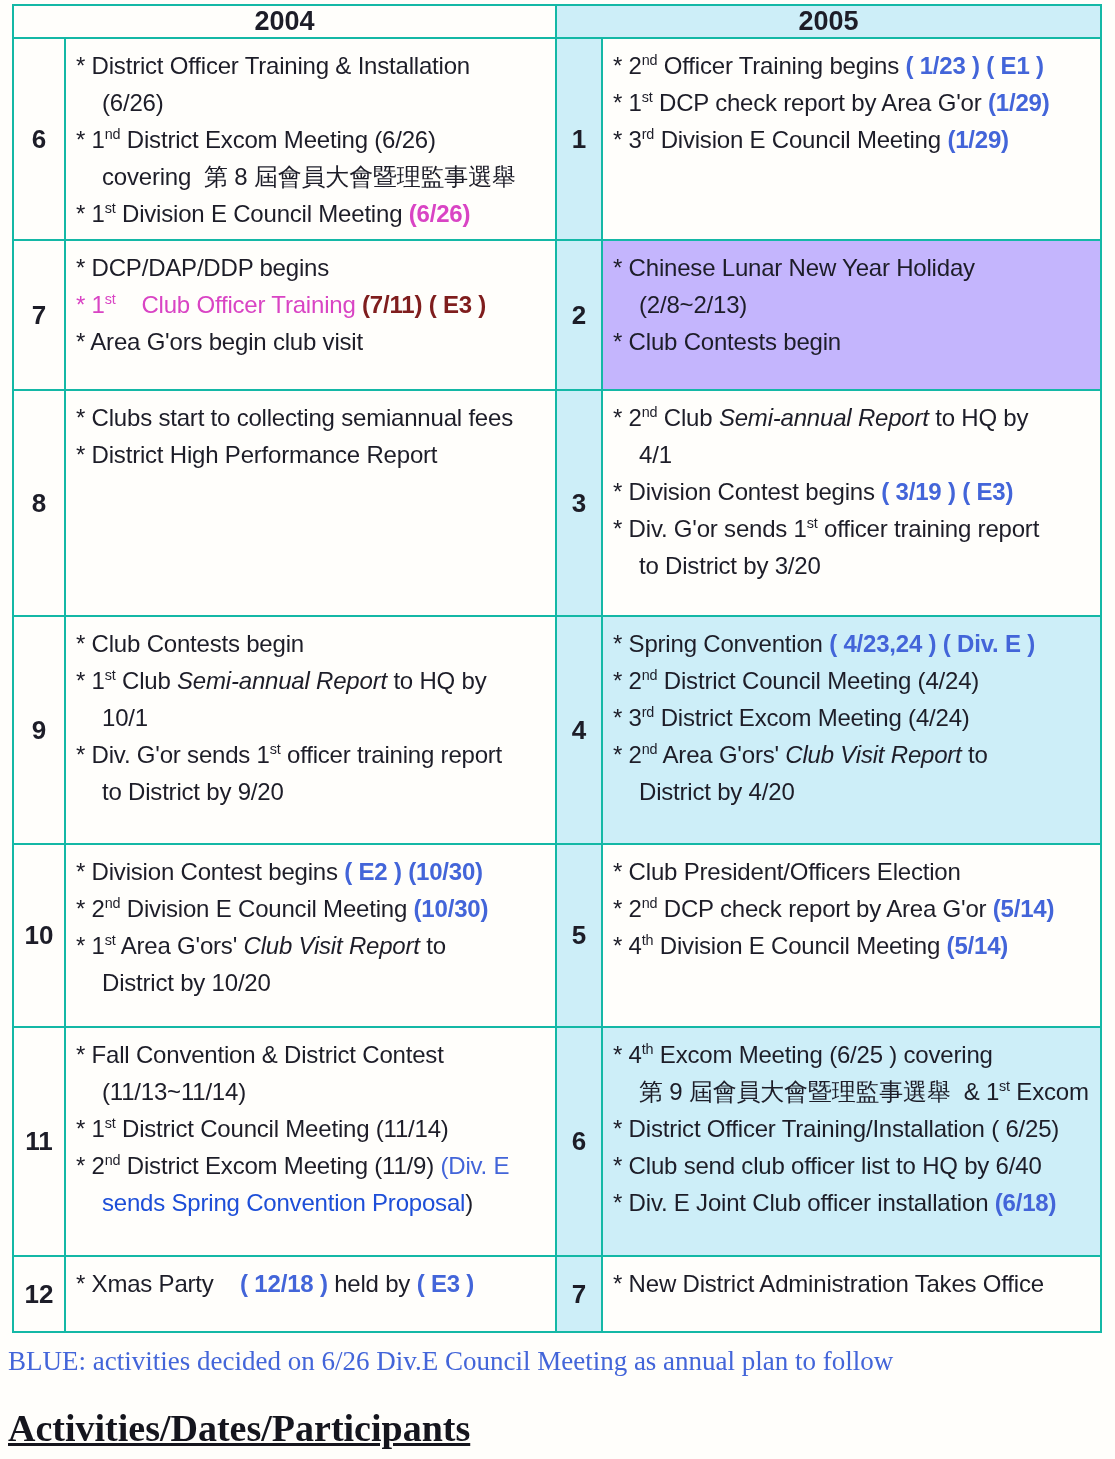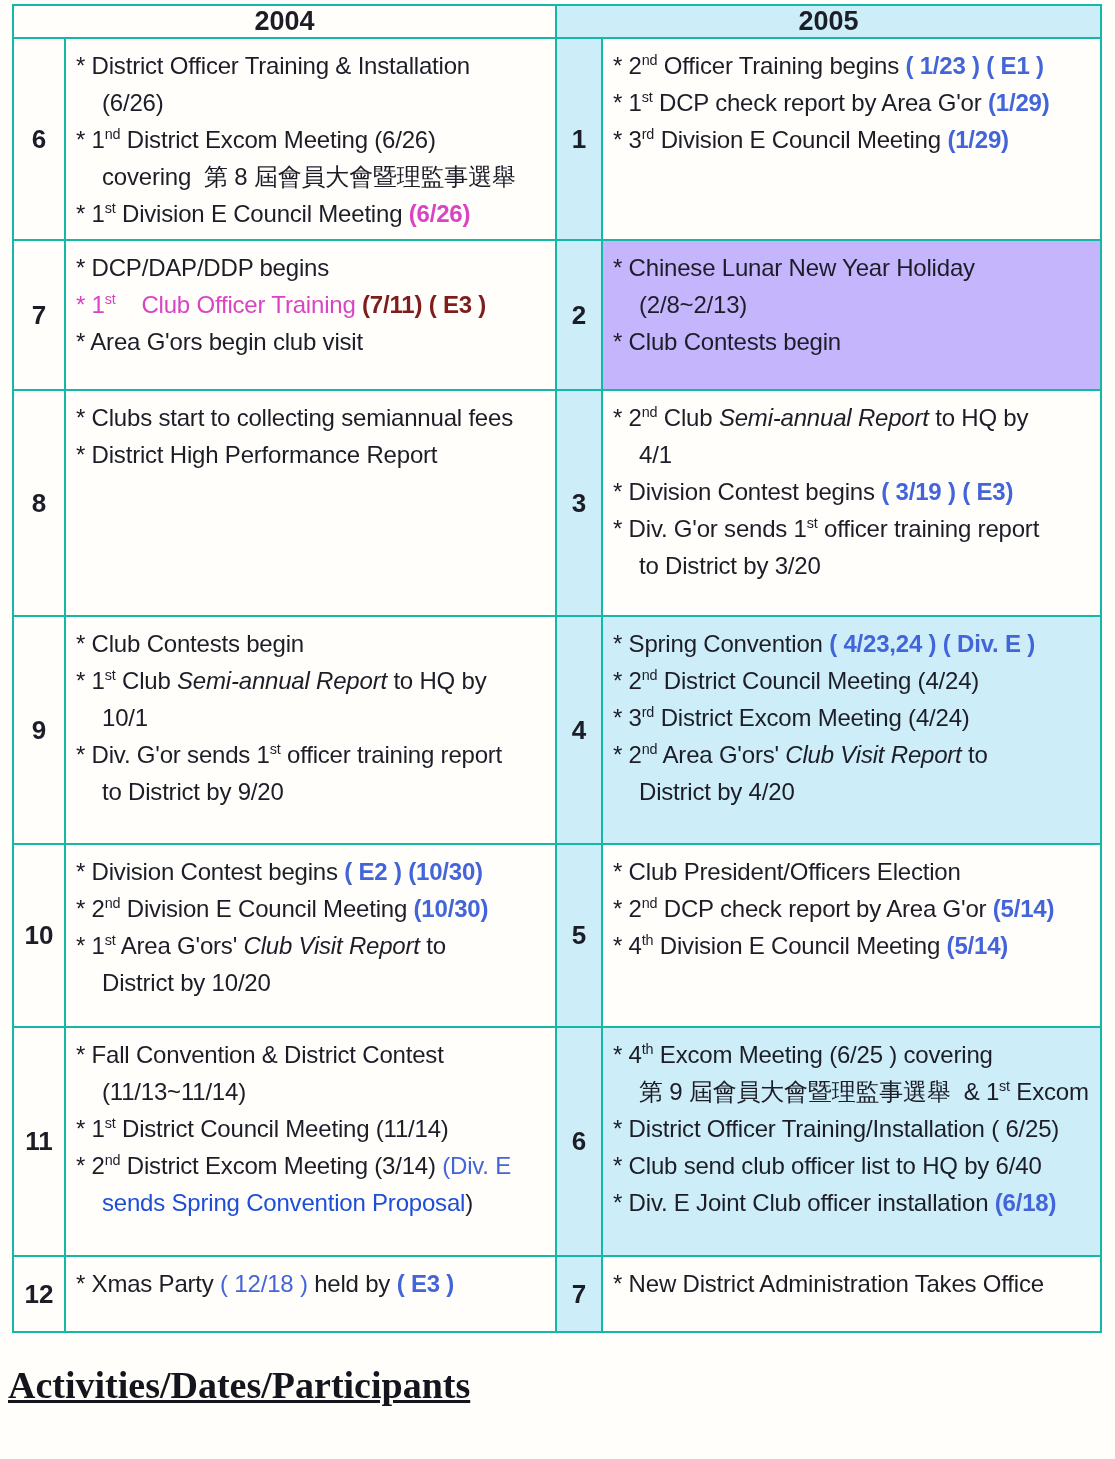--- a/index.html
+++ b/index.html
@@ -148,41 +148,42 @@
             <div class="line"><span>* 2</span><sup>nd</sup><span> DCP check report by Area G'or </span><span style="color: rgb(67, 101, 217); font-weight: bold;">(5/14)</span></div>
             <div class="line"><span>* 4</span><sup>th</sup><span> Division E Council Meeting </span><span style="color: rgb(67, 101, 217); font-weight: bold;">(5/14)</span></div>
           </td>
         </tr>
         <tr style="height: 229px;">
           <td class="month">11</td>
           <td class="acts">
             <div class="line"><span>* Fall Convention &amp; District Contest</span></div>
             <div class="line ind"><span>(11/13~11/14)</span></div>
             <div class="line"><span>* 1</span><sup>st</sup><span> District Council Meeting (11/14)</span></div>
-            <div class="line"><span>* 2</span><sup>nd</sup><span> District Excom Meeting (3/14) </span><span style="color: rgb(67, 101, 217);">(Div. E</span></div>
+            <div class="line"><span>* 2</span><sup>nd</sup><span> District Excom Meeting (11/9) </span><span style="color: rgb(67, 101, 217);">(Div. E</span></div>
             <div class="line ind"><span style="color: #1d4ed8;">sends Spring Convention Proposal</span><span>)</span></div>
           </td>
           <td class="month" style="background: rgb(205, 238, 248);">6</td>
           <td class="acts" style="background: rgb(205, 238, 248);">
             <div class="line"><span>* 4</span><sup>th</sup><span> Excom Meeting (6/25 ) covering</span></div>
             <div class="line ind"><span>第 9 屆會員大會暨理監事選舉&nbsp; &amp; 1</span><sup>st</sup><span> Excom</span></div>
             <div class="line"><span>* District Officer Training/Installation ( 6/25)</span></div>
             <div class="line"><span>* Club send club officer list to HQ by 6/40</span></div>
             <div class="line"><span>* Div. E Joint Club officer installation </span><span style="color: rgb(67, 101, 217); font-weight: bold;">(6/18)</span></div>
           </td>
         </tr>
         <tr style="height: 76px;">
           <td class="month">12</td>
           <td class="acts">
-            <div class="line"><span>* Xmas Party </span><span style="color: rgb(67, 101, 217); font-weight: normal;">( 12/18 )</span><span> held by </span><span style="color: rgb(67, 101, 217); font-weight: bold;">( E3 )</span></div>
+            <div class="line"><span>* Xmas Party </span><span style="color: rgb(67, 101, 217); font-weight: bold; margin-left: 20px;">( 12/18 )</span><span> held by </span><span style="color: rgb(67, 101, 217); font-weight: bold;">( E3 )</span></div>
           </td>
           <td class="month" style="background: rgb(205, 238, 248);">7</td>
           <td class="acts">
             <div class="line"><span>* New District Administration Takes Office</span></div>
           </td>
         </tr>
       </tbody>
   </table>
 
+  <div class="legend-blue" style="color: rgb(67, 101, 217);">BLUE: activities decided on 6/26 Div.E Council Meeting as annual plan to follow</div>
 
   <h1 class="doc-title">Activities/Dates/Participants</h1>
 
 </div>
 
 </body></html>

